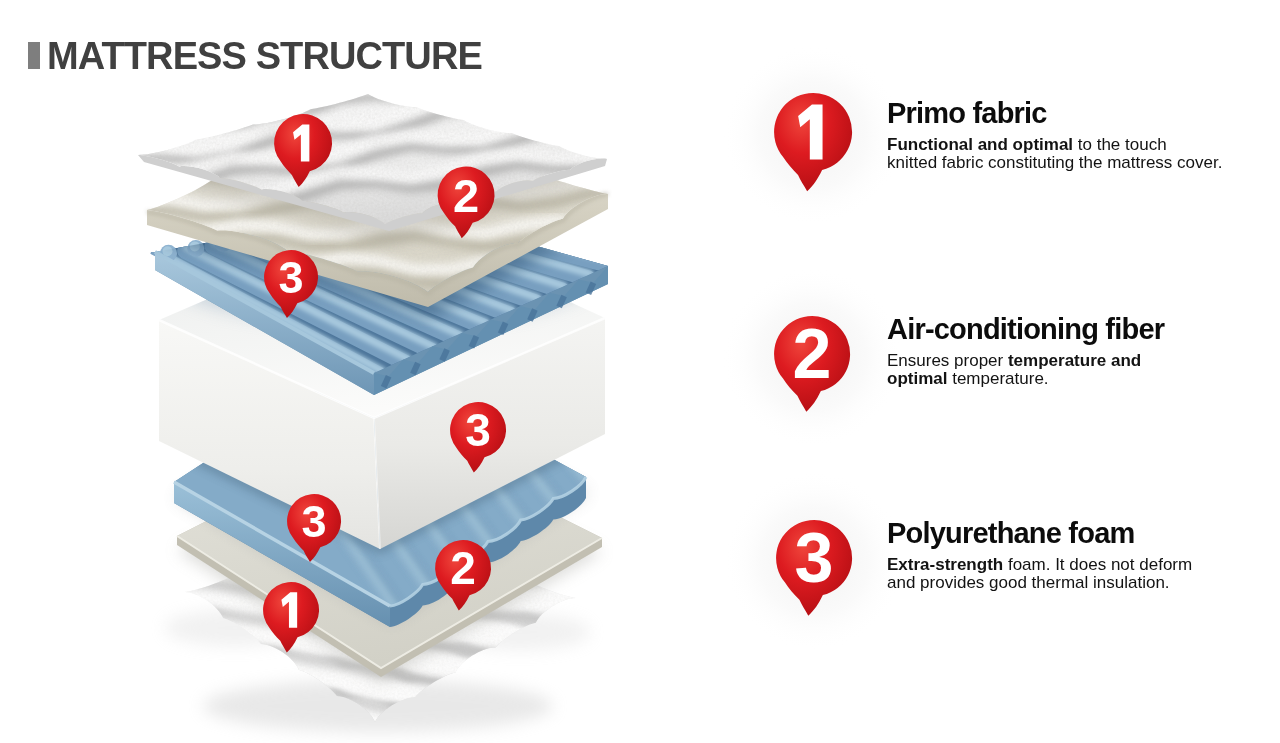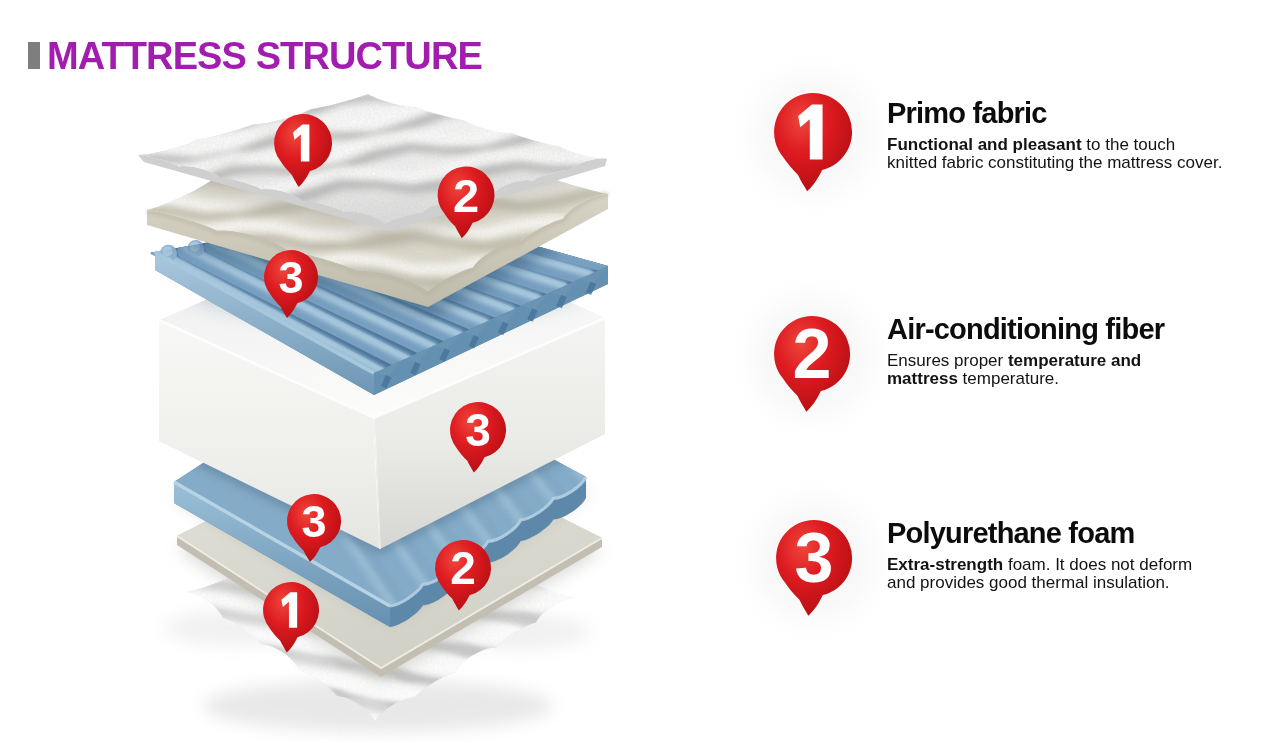--- a/index.html
+++ b/index.html
@@ -1,17 +1,17 @@
 <!DOCTYPE html>
 <html><head><meta charset="utf-8">
 <style>
 *{margin:0;padding:0;box-sizing:border-box;}
 html,body{width:1280px;height:743px;background:#fff;overflow:hidden;font-family:"Liberation Sans",sans-serif;}
 .hdrbar{position:absolute;left:28px;top:42px;width:12px;height:27px;background:#7e7e7e;}
-h1{position:absolute;left:47px;top:35px;font-size:38px;font-weight:bold;color:#a21caf;letter-spacing:-0.9px;white-space:nowrap;}
+h1{position:absolute;left:47px;top:35px;font-size:38px;font-weight:bold;color:#404040;letter-spacing:-0.9px;white-space:nowrap;}
 .blk{position:absolute;left:887px;width:400px;}
 .blk h2{font-size:29px;font-weight:bold;color:#0c0c0c;letter-spacing:-0.8px;line-height:29px;white-space:nowrap;}
 .blk p{margin-top:8px;font-size:17px;line-height:18px;color:#131313;}
 </style></head>
 <body>
 <svg width="1280" height="743" viewBox="0 0 1280 743" style="position:absolute;left:0;top:0">
     <defs>
 <radialGradient id="rg" cx="36%" cy="28%" r="80%">
  <stop offset="0%" stop-color="#ef463c"></stop>
  <stop offset="42%" stop-color="#dd1b20"></stop>
@@ -325,23 +325,23 @@
       <path d="M -23 19.2 A 30 30 0 1 1 7 29.2 C 3.5 36.5 0 41.5 -4.5 45.5 C -7 41 -9.5 37.5 -11.5 33 C -16 28.5 -20 24 -23 19.2 Z" fill="url(#rg)"></path>
     </g>
     <text x="812" y="354" fill="#fff" font-family="Liberation Sans, sans-serif" font-weight="bold" font-size="70px" text-anchor="middle" dominant-baseline="central">2</text>
 <g transform="translate(814,558) scale(1.267)">
       <path d="M -23 19.2 A 30 30 0 1 1 7 29.2 C 3.5 36.5 0 41.5 -4.5 45.5 C -7 41 -9.5 37.5 -11.5 33 C -16 28.5 -20 24 -23 19.2 Z" fill="url(#rg)"></path>
     </g>
     <text x="814" y="558" fill="#fff" font-family="Liberation Sans, sans-serif" font-weight="bold" font-size="70px" text-anchor="middle" dominant-baseline="central">3</text>
   </svg>
 <div class="blk" style="top:99px">
     <h2>Primo fabric</h2>
-<p><b>Functional and pleasant</b> to the touch<br>knitted fabric constituting the mattress cover.</p>
+<p><b>Functional and optimal</b> to the touch<br>knitted fabric constituting the mattress cover.</p>
   </div>
 <div class="blk" style="top:315px">
     <h2>Air-conditioning fiber</h2>
-<p>Ensures proper <b>temperature and</b><br><b>mattress</b> temperature.</p>
+<p>Ensures proper <b>temperature and</b><br><b>optimal</b> temperature.</p>
   </div>
 <div class="blk" style="top:519px">
     <h2>Polyurethane foam</h2>
 <p><b>Extra-strength</b> foam. It does not deform<br>and provides good thermal insulation.</p>
   </div>
 <div class="hdrbar"></div>
 <h1>MATTRESS STRUCTURE</h1>
 </body></html>

